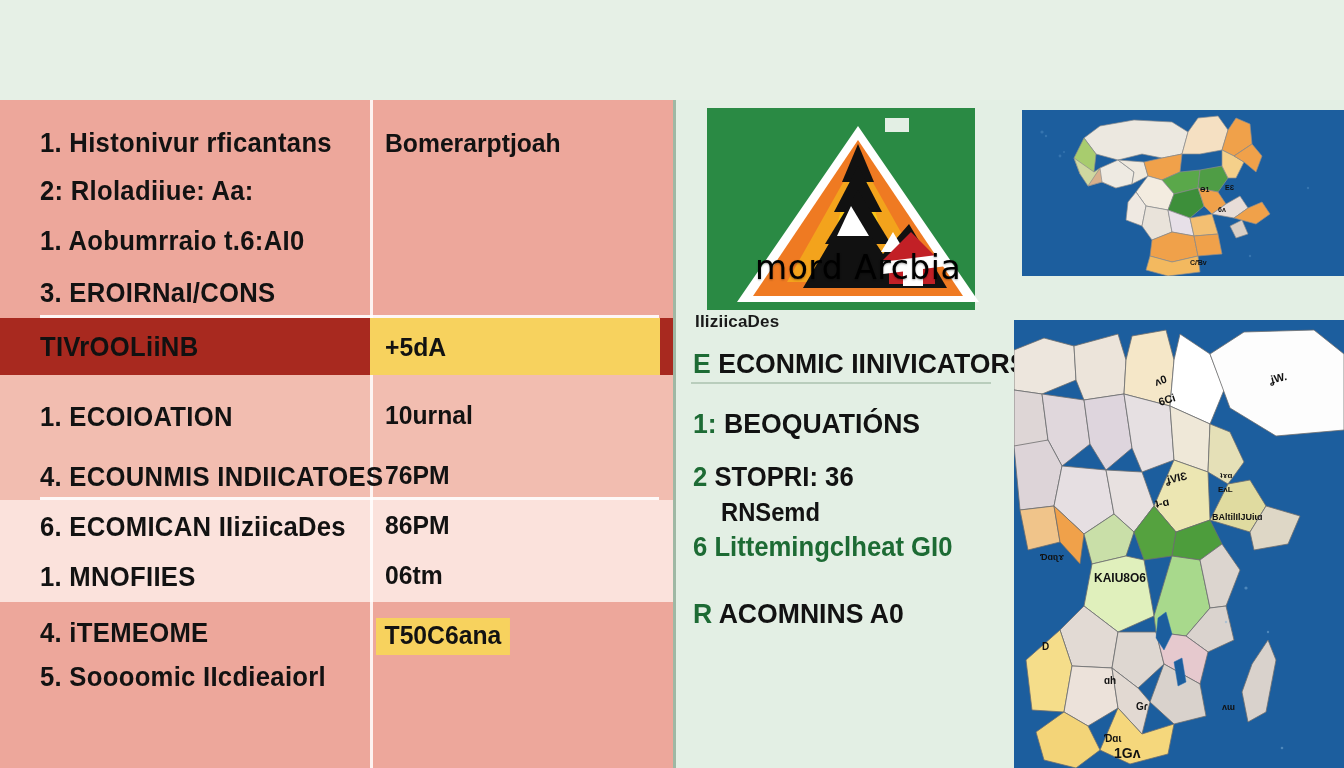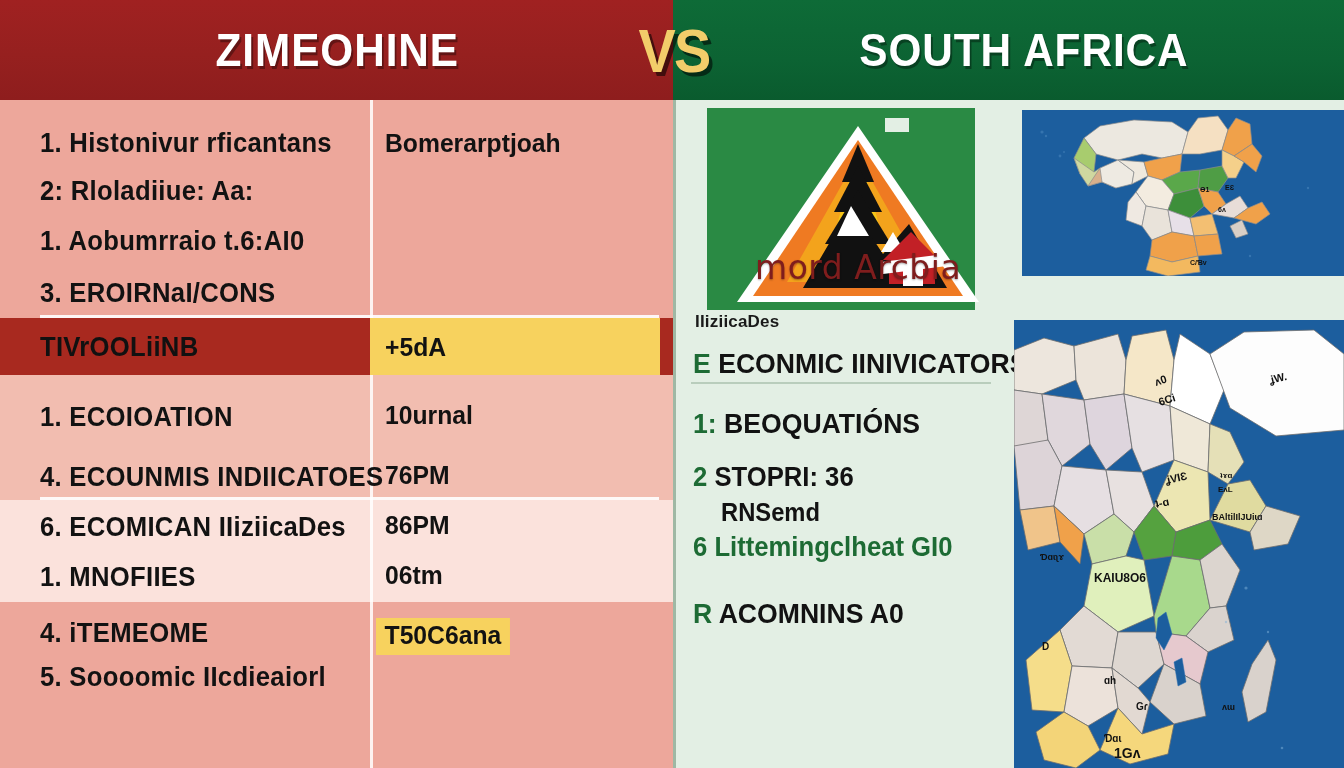--- a/index.html
+++ b/index.html
@@ -73,21 +73,21 @@
 
   
   .emblem-wrap { position:absolute; left:34px; top:8px; width:280px; height:215px; }
   .emblem-bg { position:absolute; left:0; top:0; width:268px; height:202px;
                background:#2a8a44; }
   .emblem-bg2 { position:absolute; left:178px; top:10px; width:24px; height:14px;
                 background:#e3efe4; }
   .emblem-svg { position:absolute; left:26px; top:12px; width:250px; height:190px; }
   .emblem-text {
     position:absolute; left:48px; top:140px; width:230px;
-    color:#7f1d1d; font-size:33px; font-weight:400; letter-spacing:.5px;
+    color:#000000; font-size:33px; font-weight:400; letter-spacing:.5px;
     font-family:"DejaVu Sans", sans-serif;
     text-shadow:0 1px 2px rgba(0,0,0,.35);
   }
   .emblem-caption {
     position:absolute; left:22px; top:212px; color:#1a1a1a;
     font-size:17px; font-weight:bold; letter-spacing:.2px;
     font-family:"Liberation Sans Narrow","Liberation Sans",sans-serif;
   }
 
   
@@ -105,27 +105,20 @@
              background:#1c5e9e; overflow:hidden; }
   .map-bottom { position:absolute; left:1014px; top:320px; width:330px; height:448px;
                 background:#1c5e9e; overflow:hidden; }
   .map-top svg, .map-bottom svg { display:block; }
 </style>
 </head>
 <body>
 
 <div id="root">
 
-  <div class="header">
-    <div class="hdr-left"></div>
-    <div class="hdr-right"></div>
-    <div class="hdr-title left">ZIMEOHINE</div>
-    <div class="hdr-title right">SOUTH AFRICA</div>
-    <div class="vs-badge">VS</div>
-  </div>
   <div class="hdr-underline"></div>
 
   <div class="panel-left">
 
     <div class="row band-a" style="top:0; height:218px;">
       <div class="vline"></div>
     </div>
     <div class="row band-b" style="top:218px; height:57px;">
       <div class="hline" style="top:-3px;"></div>
     </div>

